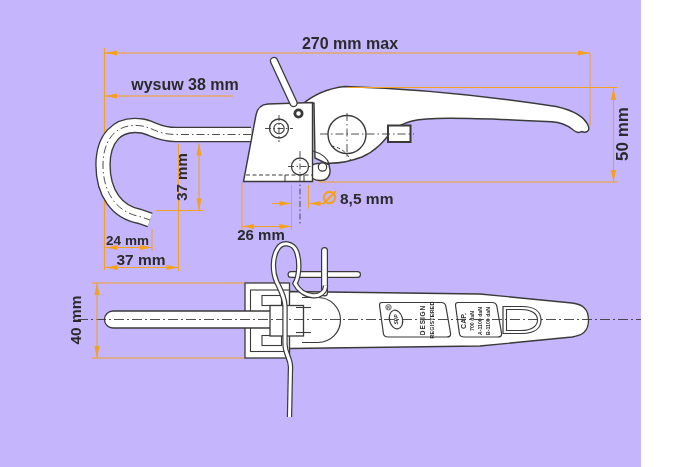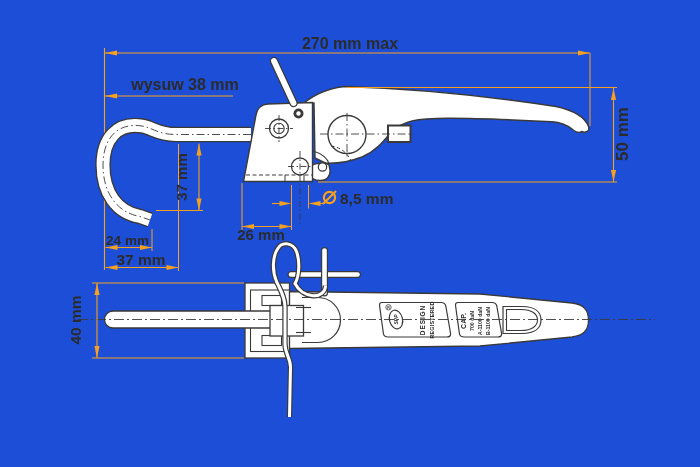--- a/index.html
+++ b/index.html
@@ -1,16 +1,16 @@
 <!DOCTYPE html>
 <html><head>
 <meta charset="utf-8">
 <style>
   html,body{margin:0;padding:0;background:#fff;}
-  .stage{width:700px;height:467px;position:relative;background:#1d4ed8;overflow:hidden;}
+  .stage{width:641px;height:467px;position:relative;background:#c4b5fd;overflow:hidden;}
   svg{position:absolute;top:0;left:0;}
   text{font-family:"Liberation Sans",sans-serif;font-weight:bold;fill:#2b2b2b;}
 </style>
 </head>
 <body>
 
 <div class="stage">
 <svg width="700" height="467" viewBox="0 0 700 467">
 
   <g>

